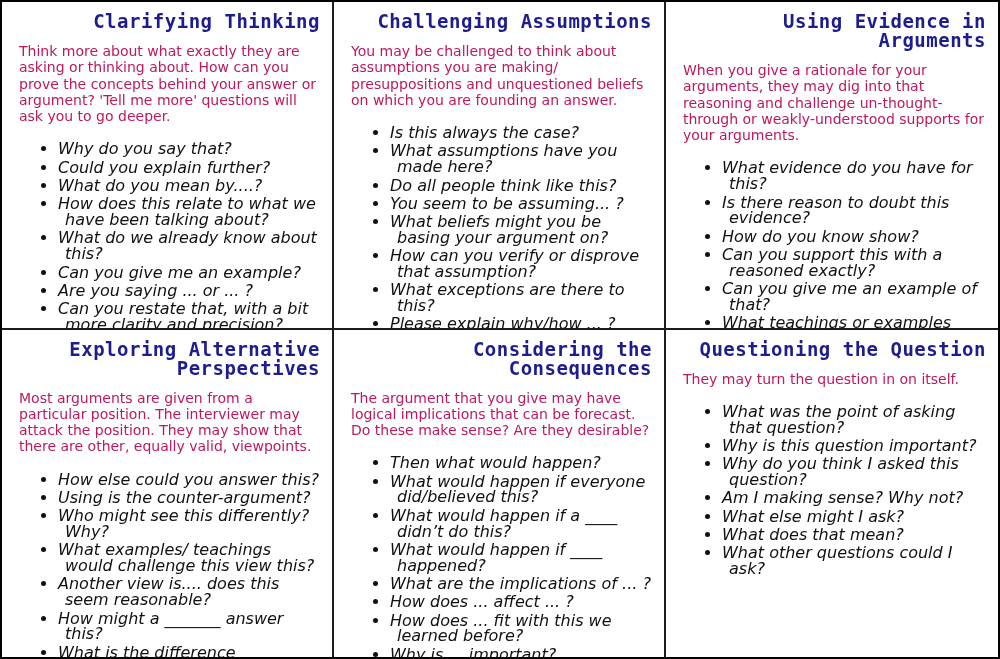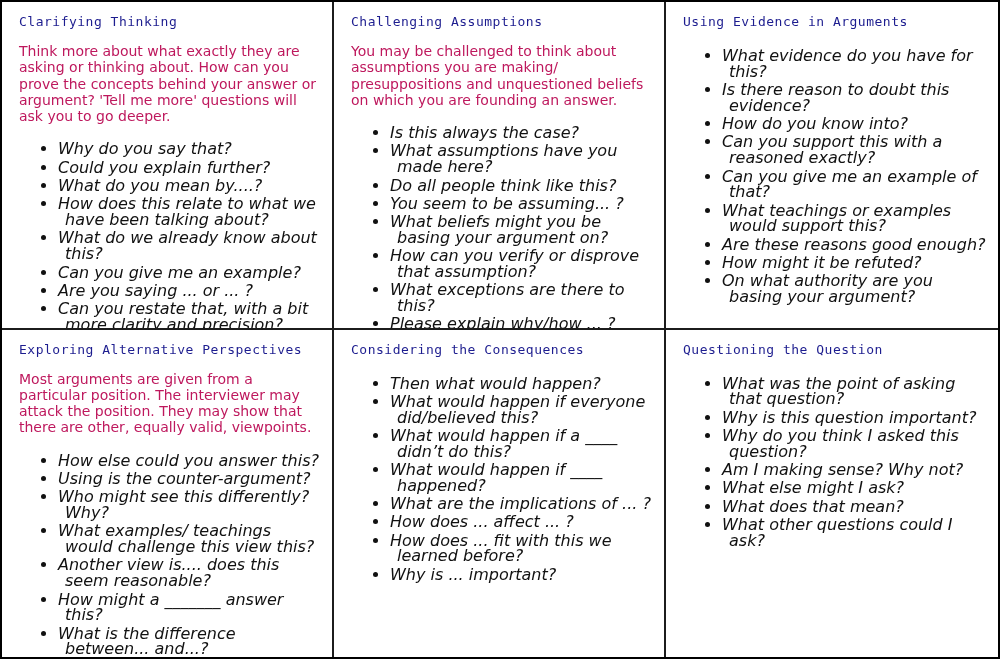--- a/index.html
+++ b/index.html
@@ -20,26 +20,27 @@
   .panel {
     border-right: 2px solid #1c1c1c;
     border-bottom: 2px solid #1c1c1c;
     padding: 7px 12px 0 17px;
     overflow: hidden;
   }
   .panel:nth-child(3n) { border-right: none; }
   .panel:nth-child(n+4) { border-bottom: none; }
   .panel-title {
     font-family: "DejaVu Sans Mono", "Liberation Mono", monospace;
-    font-weight: normal;
-    font-size: 13px;
+    font-weight: bold;
+    font-size: 19px;
     line-height: 19px;
     color: #1d1d8f;
     margin: 3px 0 5px 0;
     letter-spacing: 0.5px;
+    text-align: right;
   }
   .panel-desc {
     font-size: 14px;
     line-height: 16.3px;
     color: #be185d;
     margin-top: 12px;
   }
   .panel-questions {
     margin: 17px 0 0 0;
     padding-left: 39px;
@@ -85,24 +86,25 @@
         <li class="question">You seem to be assuming... ?</li>
         <li class="question">What beliefs might you be basing your argument on?</li>
         <li class="question">How can you verify or disprove that assumption?</li>
         <li class="question">What exceptions are there to this?</li>
         <li class="question">Please explain why/how ... ?</li>
       </ul>
   </section>
 
   <section class="panel">
     <h2 class="panel-title">Using Evidence in Arguments</h2>
+    <p class="panel-desc">When you give a rationale for your arguments, they may dig into that reasoning and challenge un-thought-through or weakly-understood supports for your arguments.</p>
     <ul class="panel-questions">
         <li class="question">What evidence do you have for this?</li>
         <li class="question">Is there reason to doubt this evidence?</li>
-        <li class="question">How do you know into?</li>
+        <li class="question">How do you know show?</li>
         <li class="question">Can you support this with a reasoned exactly?</li>
         <li class="question">Can you give me an example of that?</li>
         <li class="question">What teachings or examples would support this?</li>
         <li class="question">Are these reasons good enough?</li>
         <li class="question">How might it be refuted?</li>
         <li class="question">On what authority are you basing your argument?</li>
       </ul>
   </section>
 
   <section class="panel">
@@ -115,34 +117,36 @@
         <li class="question">What examples/ teachings would challenge this view this?</li>
         <li class="question">Another view is.... does this seem reasonable?</li>
         <li class="question">How might a _______ answer this?</li>
         <li class="question">What is the difference between... and...?</li>
         <li class="question">Why is this...  better than ...?</li>
       </ul>
   </section>
 
   <section class="panel">
     <h2 class="panel-title">Considering the Consequences</h2>
+    <p class="panel-desc">The argument that you give may have logical implications that can be forecast. Do these make sense? Are they desirable?</p>
     <ul class="panel-questions">
         <li class="question">Then what would happen?</li>
         <li class="question">What would happen if everyone did/believed this?</li>
         <li class="question">What would happen if a ____ didn’t do this?</li>
         <li class="question">What would happen if ____ happened?</li>
         <li class="question">What are the implications of ... ?</li>
         <li class="question">How does ... affect ... ?</li>
         <li class="question">How does ... fit with this we learned before?</li>
         <li class="question">Why is ... important?</li>
       </ul>
   </section>
 
   <section class="panel">
     <h2 class="panel-title">Questioning the Question</h2>
+    <p class="panel-desc">They may turn the question in on itself.</p>
     <ul class="panel-questions">
         <li class="question">What was the point of asking that question?</li>
         <li class="question">Why is this question important?</li>
         <li class="question">Why do you think I asked this question?</li>
         <li class="question">Am I making sense? Why not?</li>
         <li class="question">What else might I ask?</li>
         <li class="question">What does that mean?</li>
         <li class="question">What other questions could I ask?</li>
       </ul>
   </section>

